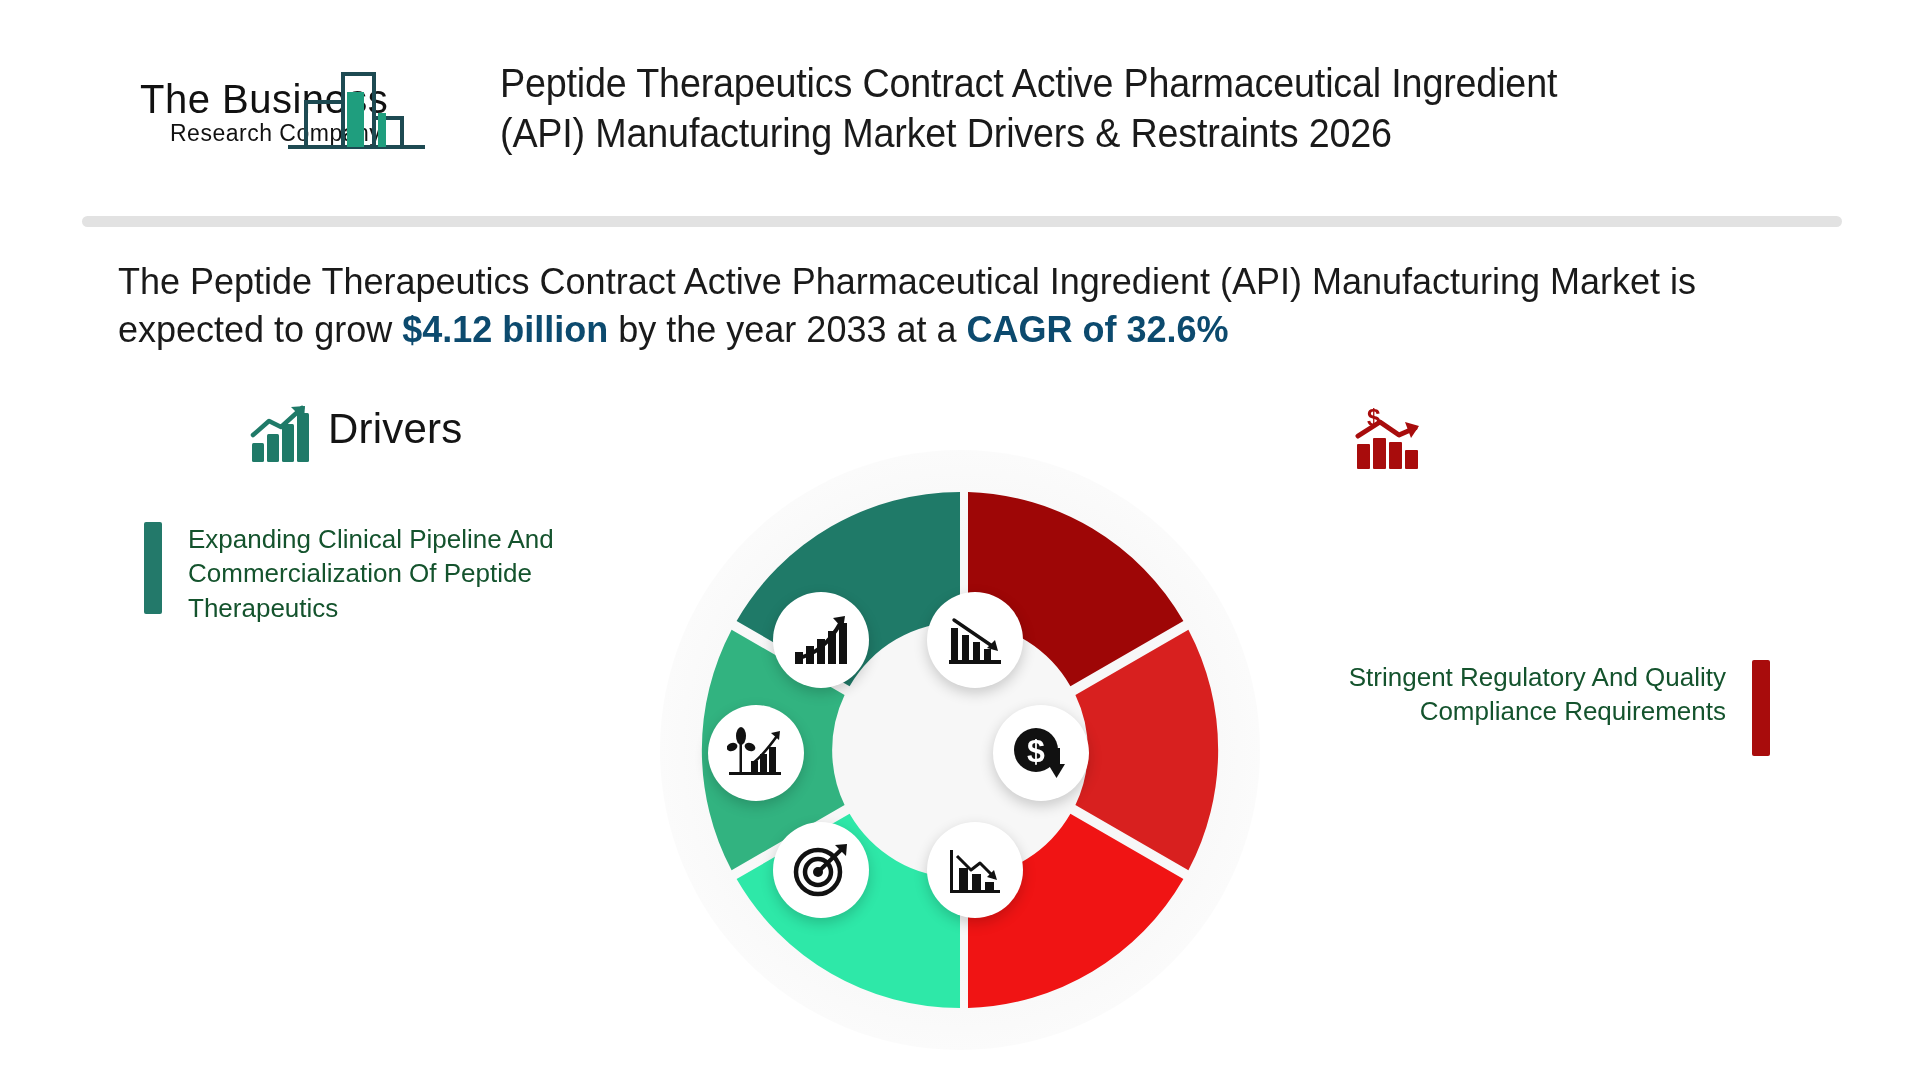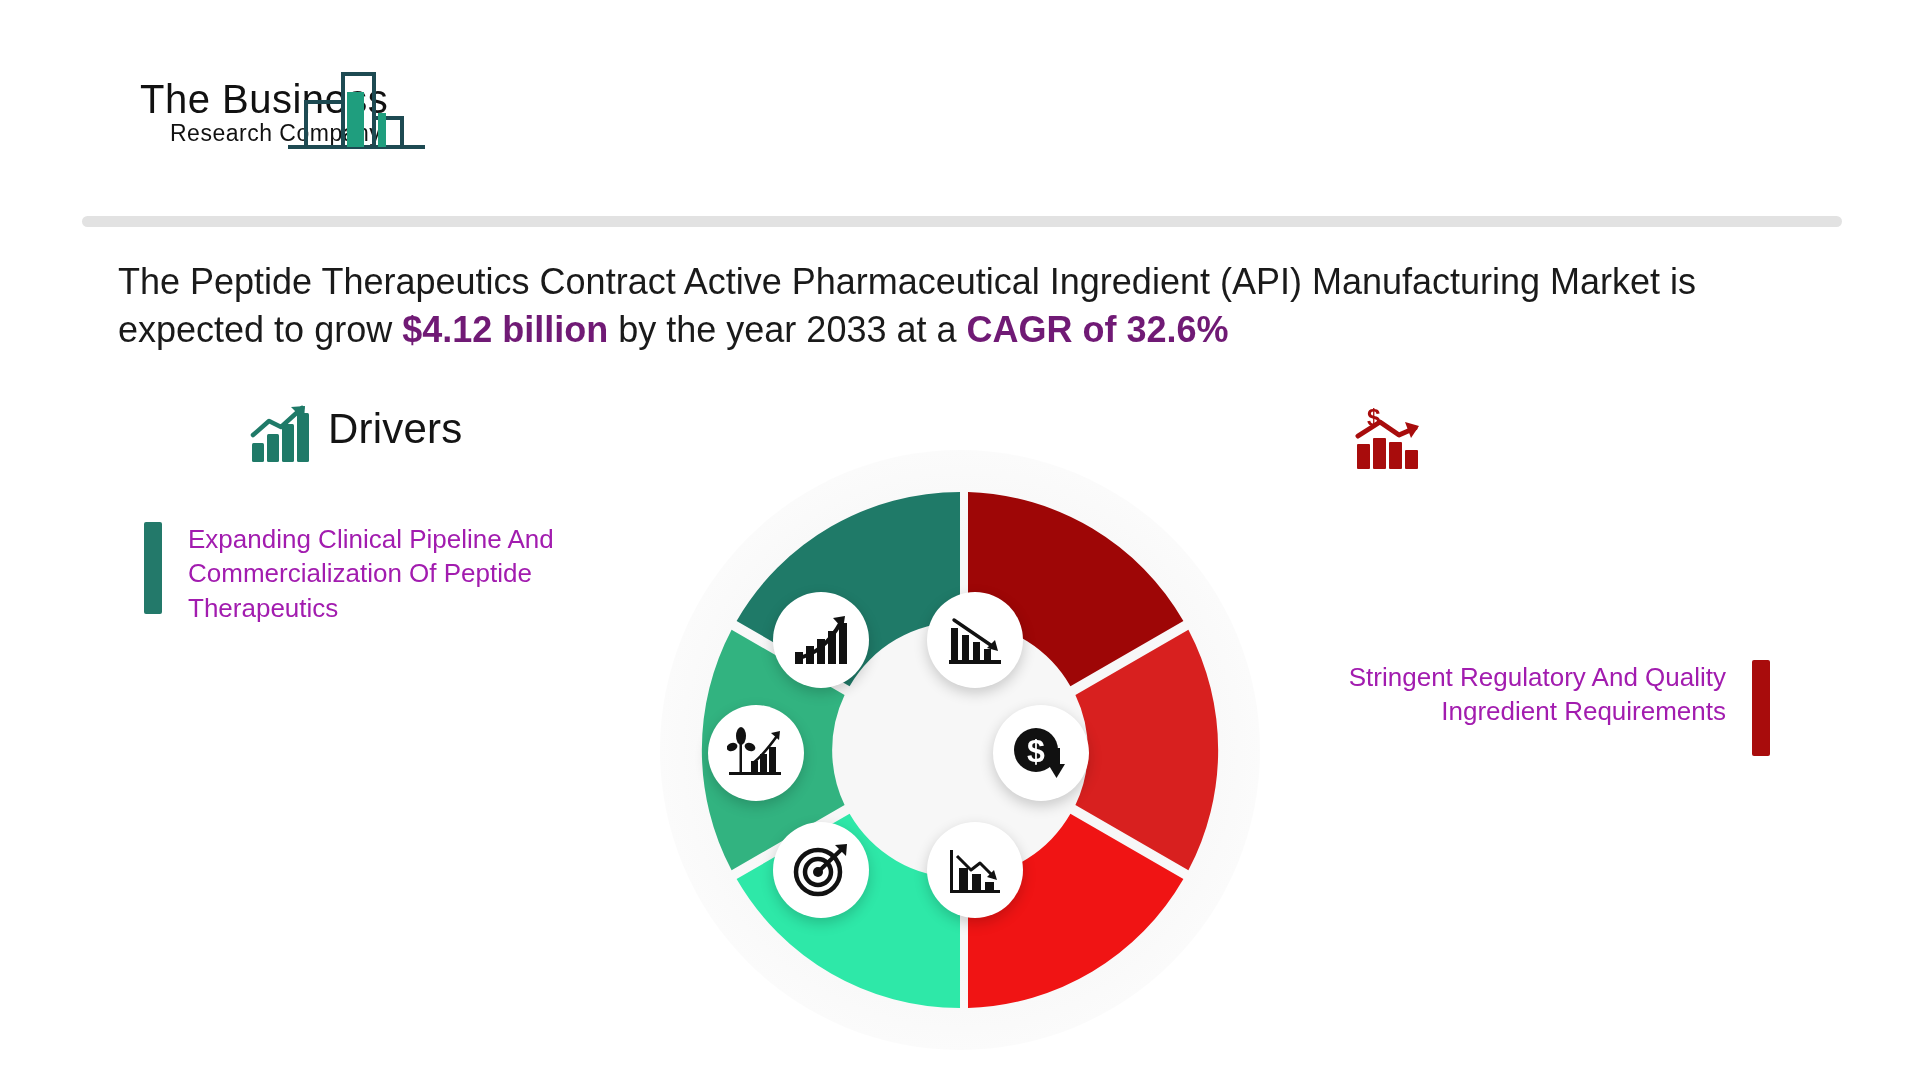--- a/index.html
+++ b/index.html
@@ -19,32 +19,32 @@
                 font-size:41px; line-height:1.22; color:#1a1a1a; font-weight:400;
                 letter-spacing:-0.2px; transform:scaleX(0.92); transform-origin:left center; }
 
   .divider { position:absolute; left:82px; top:216px; width:1760px; height:11px;
              background:#e2e2e2; border-radius:6px; }
 
   
   .subtitle { position:absolute; left:118px; top:258px; width:1680px;
               font-family:"Liberation Sans Narrow","Liberation Sans",sans-serif;
               font-size:36px; line-height:1.34; color:#1a1a1a; }
-  .hl { color:#701a75; font-weight:bold; }
+  .hl { color:#0c4a6e; font-weight:bold; }
 
   
   .sec-head { position:absolute; display:flex; align-items:flex-start; gap:16px; }
   .sec-head.drivers { left:250px; top:405px; }
   .sec-head.restraints { left:1355px; top:408px; }
   .sec-title { font-size:42px; color:#141414; font-weight:400; letter-spacing:0.2px; }
 
   
   .item { position:absolute; display:flex; gap:0; }
   .bar { width:18px; border-radius:2px; flex:none; }
-  .item-text { font-size:26px; line-height:1.32; color:#a21caf; }
+  .item-text { font-size:26px; line-height:1.32; color:#14532d; }
 
   .drv { }
   .drv .item-text { padding-left:26px; }
 
   .rst { }
   .rst .item-text { text-align:right; padding-right:26px; }
 
   
   .wheel { position:absolute; left:650px; top:440px; width:620px; height:620px; }
   .wheel svg { display:block; }
@@ -69,20 +69,24 @@
           <path d="M166 92 V47 H203 V92"></path>
           <path d="M203 92 V19 H234 V92"></path>
           <path d="M234 92 V63 H262 V92"></path>
           <path d="M148 92 H285"></path>
         </g>
         <rect x="207" y="37" width="17" height="55" fill="#1f9e7e"></rect>
         <rect x="238" y="58" width="8" height="34" fill="#1f9e7e"></rect>
       </svg>
     </div>
 
+    <div class="title-block">
+      <div class="title-line">Peptide Therapeutics Contract Active Pharmaceutical Ingredient</div>
+      <div class="title-line">(API) Manufacturing Market Drivers &amp; Restraints 2026</div>
+    </div>
   </div>
 
   <div class="divider"></div>
 
   <div class="subtitle"><span>The Peptide Therapeutics Contract Active Pharmaceutical Ingredient (API) Manufacturing Market is expected to grow </span><span class="hl">$4.12 billion</span><span> by the year 2033 at a </span><span class="hl">CAGR of 32.6%</span></div>
 
   <div class="sec-head drivers">
     <span>
       <svg width="62" height="58" viewBox="0 0 62 58">
         <g fill="#1f7a68">
@@ -115,21 +119,21 @@
   </div>
 
   <div class="item drv" style="left:144px; top:522px; width:500px;">
     <div class="bar" style="background:#23796a; height:92px;"></div>
     <div class="item-text">Expanding Clinical Pipeline And Commercialization Of Peptide Therapeutics</div>
   </div>
 
 
 
   <div class="item rst" style="left:1260px; top:660px; width:510px;">
-    <div class="item-text" style="flex:1;">Stringent Regulatory And Quality Ingredient Requirements</div>
+    <div class="item-text" style="flex:1;">Stringent Regulatory And Quality Compliance Requirements</div>
     <div class="bar" style="background:#a80c0c; height:96px;"></div>
   </div>
 
   <div class="wheel">
     <svg width="620" height="620" viewBox="0 0 620 620">
       <defs>
         <radialGradient id="halo" cx="50%" cy="50%" r="50%">
           <stop offset="72%" stop-color="#f7f7f7"></stop>
           <stop offset="100%" stop-color="#fbfbfb"></stop>
         </radialGradient>

